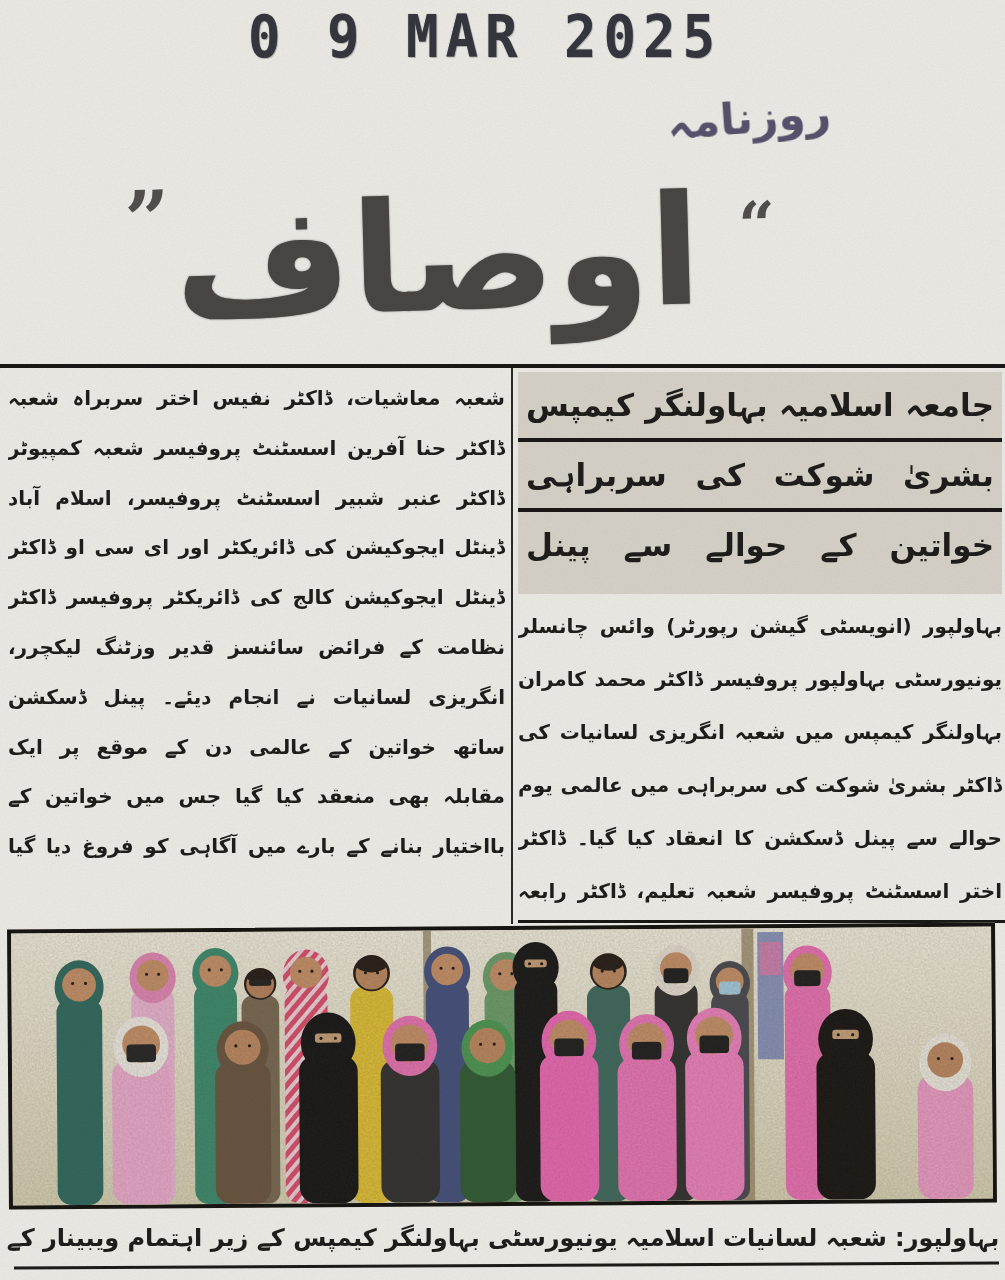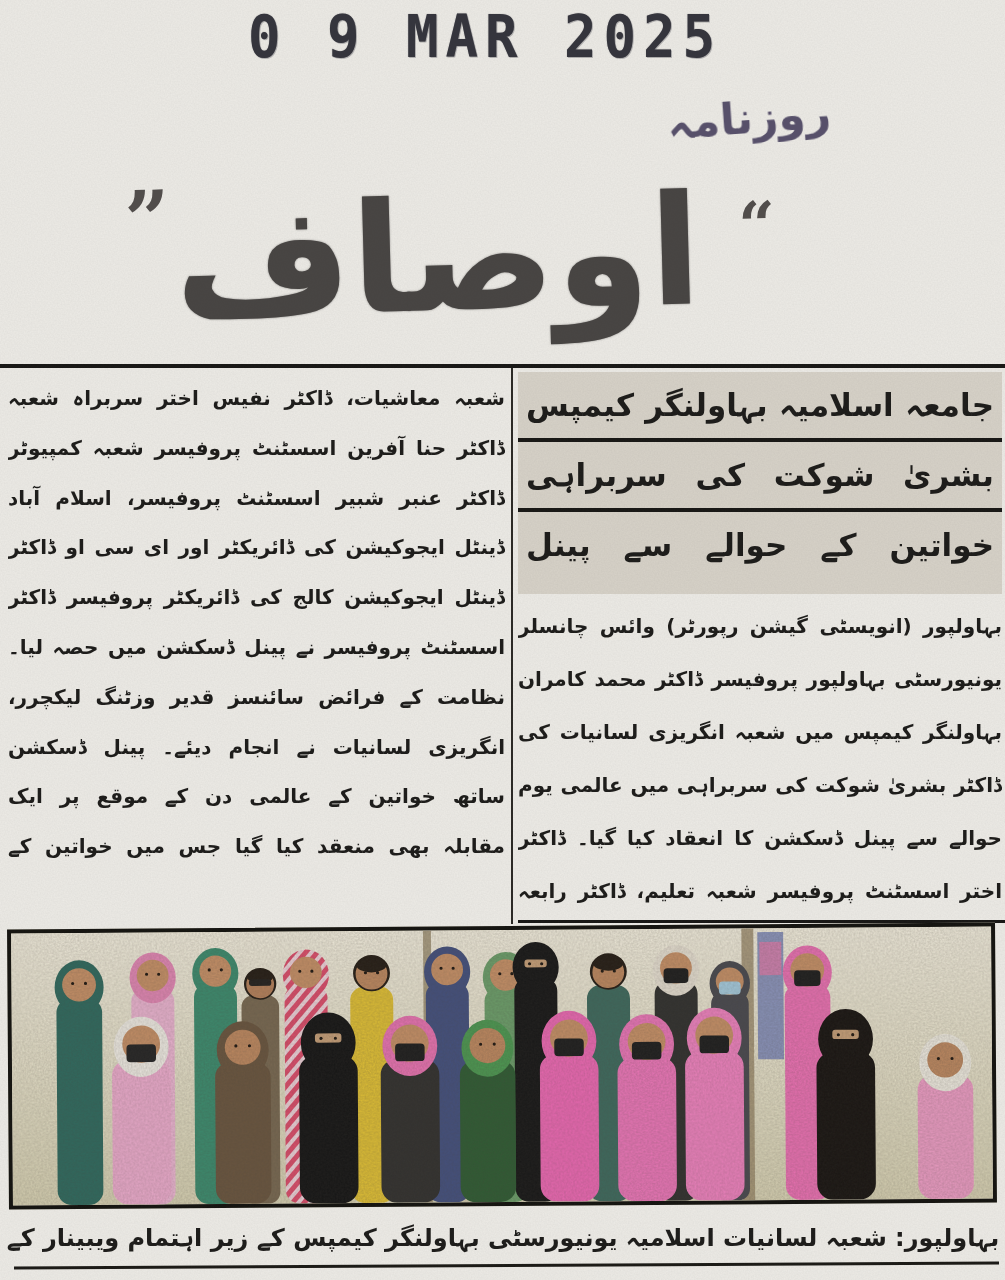--- a/index.html
+++ b/index.html
@@ -135,25 +135,25 @@
       <div class="body-line">حوالے سے پینل ڈسکشن کا انعقاد کیا گیا۔ ڈاکٹر مصباح</div>
       <div class="body-line">اختر اسسٹنٹ پروفیسر شعبہ تعلیم، ڈاکٹر رابعہ نذیر سربراہ</div>
     </div>
 
   <div class="cont-col">
       <div class="body-line">شعبہ معاشیات، ڈاکٹر نفیس اختر سربراہ شعبہ نفسیات،</div>
       <div class="body-line">ڈاکٹر حنا آفرین اسسٹنٹ پروفیسر شعبہ کمپیوٹر سائنسز اور</div>
       <div class="body-line">ڈاکٹر عنبر شبیر اسسٹنٹ پروفیسر، اسلام آباد میڈیکل اینڈ</div>
       <div class="body-line">ڈینٹل ایجوکیشن کی ڈائریکٹر اور ای سی او ڈاکٹر عنبر اور</div>
       <div class="body-line">ڈینٹل ایجوکیشن کالج کی ڈائریکٹر پروفیسر ڈاکٹر حنا آفرین</div>
-      <div class="body-line">اسسٹنٹ پروفیسر نے پینل ڈسکشن میں حصہ لیا۔</div>
       <div class="body-line">نظامت کے فرائض سائنسز قدیر وزٹنگ لیکچرر، شعبہ</div>
       <div class="body-line">انگریزی لسانیات نے انجام دیئے۔ پینل ڈسکشن کیساتھ</div>
       <div class="body-line">ساتھ خواتین کے عالمی دن کے موقع پر ایک تخلیقی تحریری</div>
       <div class="body-line">مقابلہ بھی منعقد کیا گیا جس میں خواتین کے حقوق اور</div>
+      <div class="body-line">بااختیار بنانے کے بارے میں آگاہی کو فروغ دیا گیا</div>
     </div>
 
   <div class="photo-frame">
     <svg id="photo-svg" viewBox="0 0 985 278" preserveAspectRatio="none">
       <defs>
         <linearGradient id="wallGrad" x1="0" y1="0" x2="0" y2="1">
           <stop offset="0" stop-color="#f4efdf"></stop>
           <stop offset="1" stop-color="#d9d3b4"></stop>
         </linearGradient>
         <pattern id="stripePink" width="9" height="9" patternUnits="userSpaceOnUse" patternTransform="rotate(40)">

